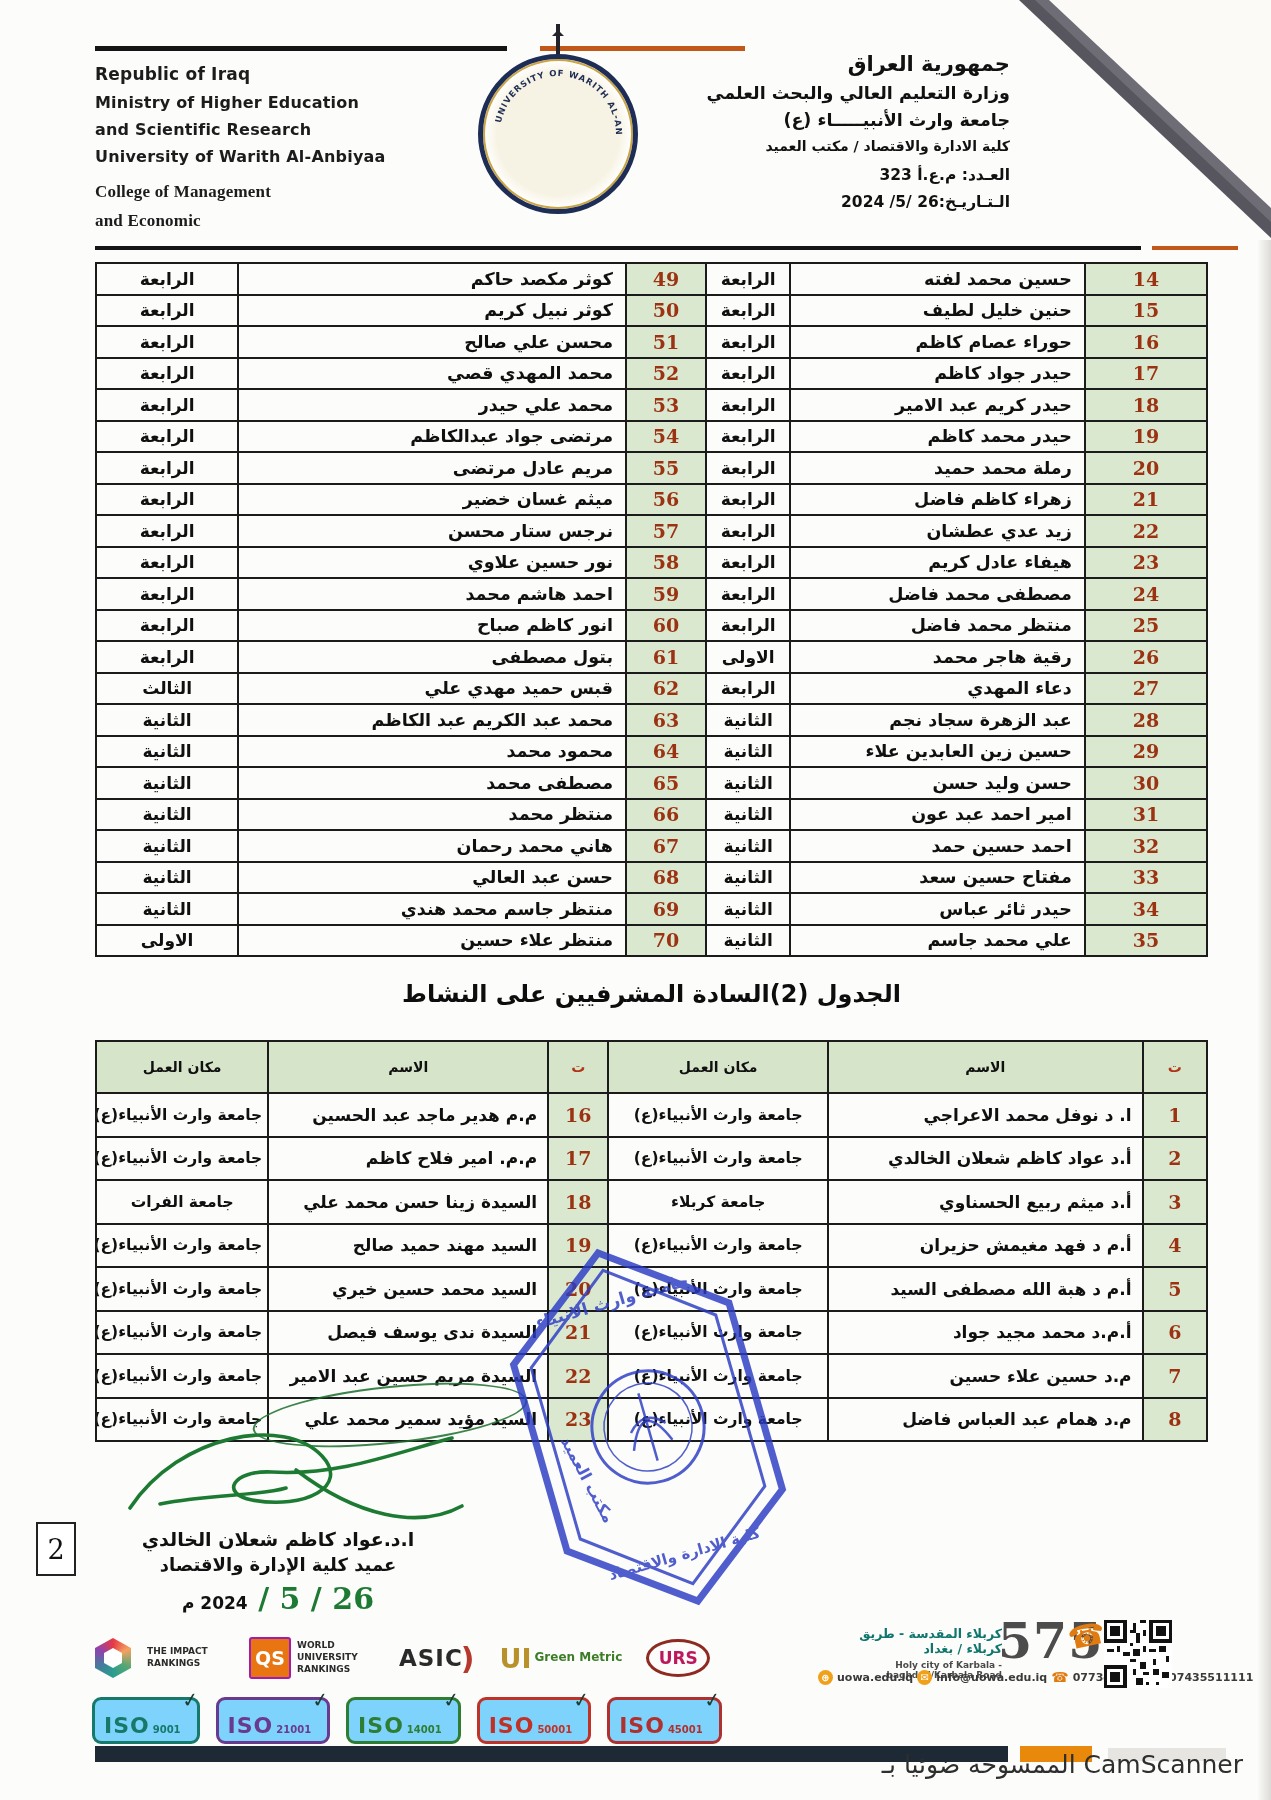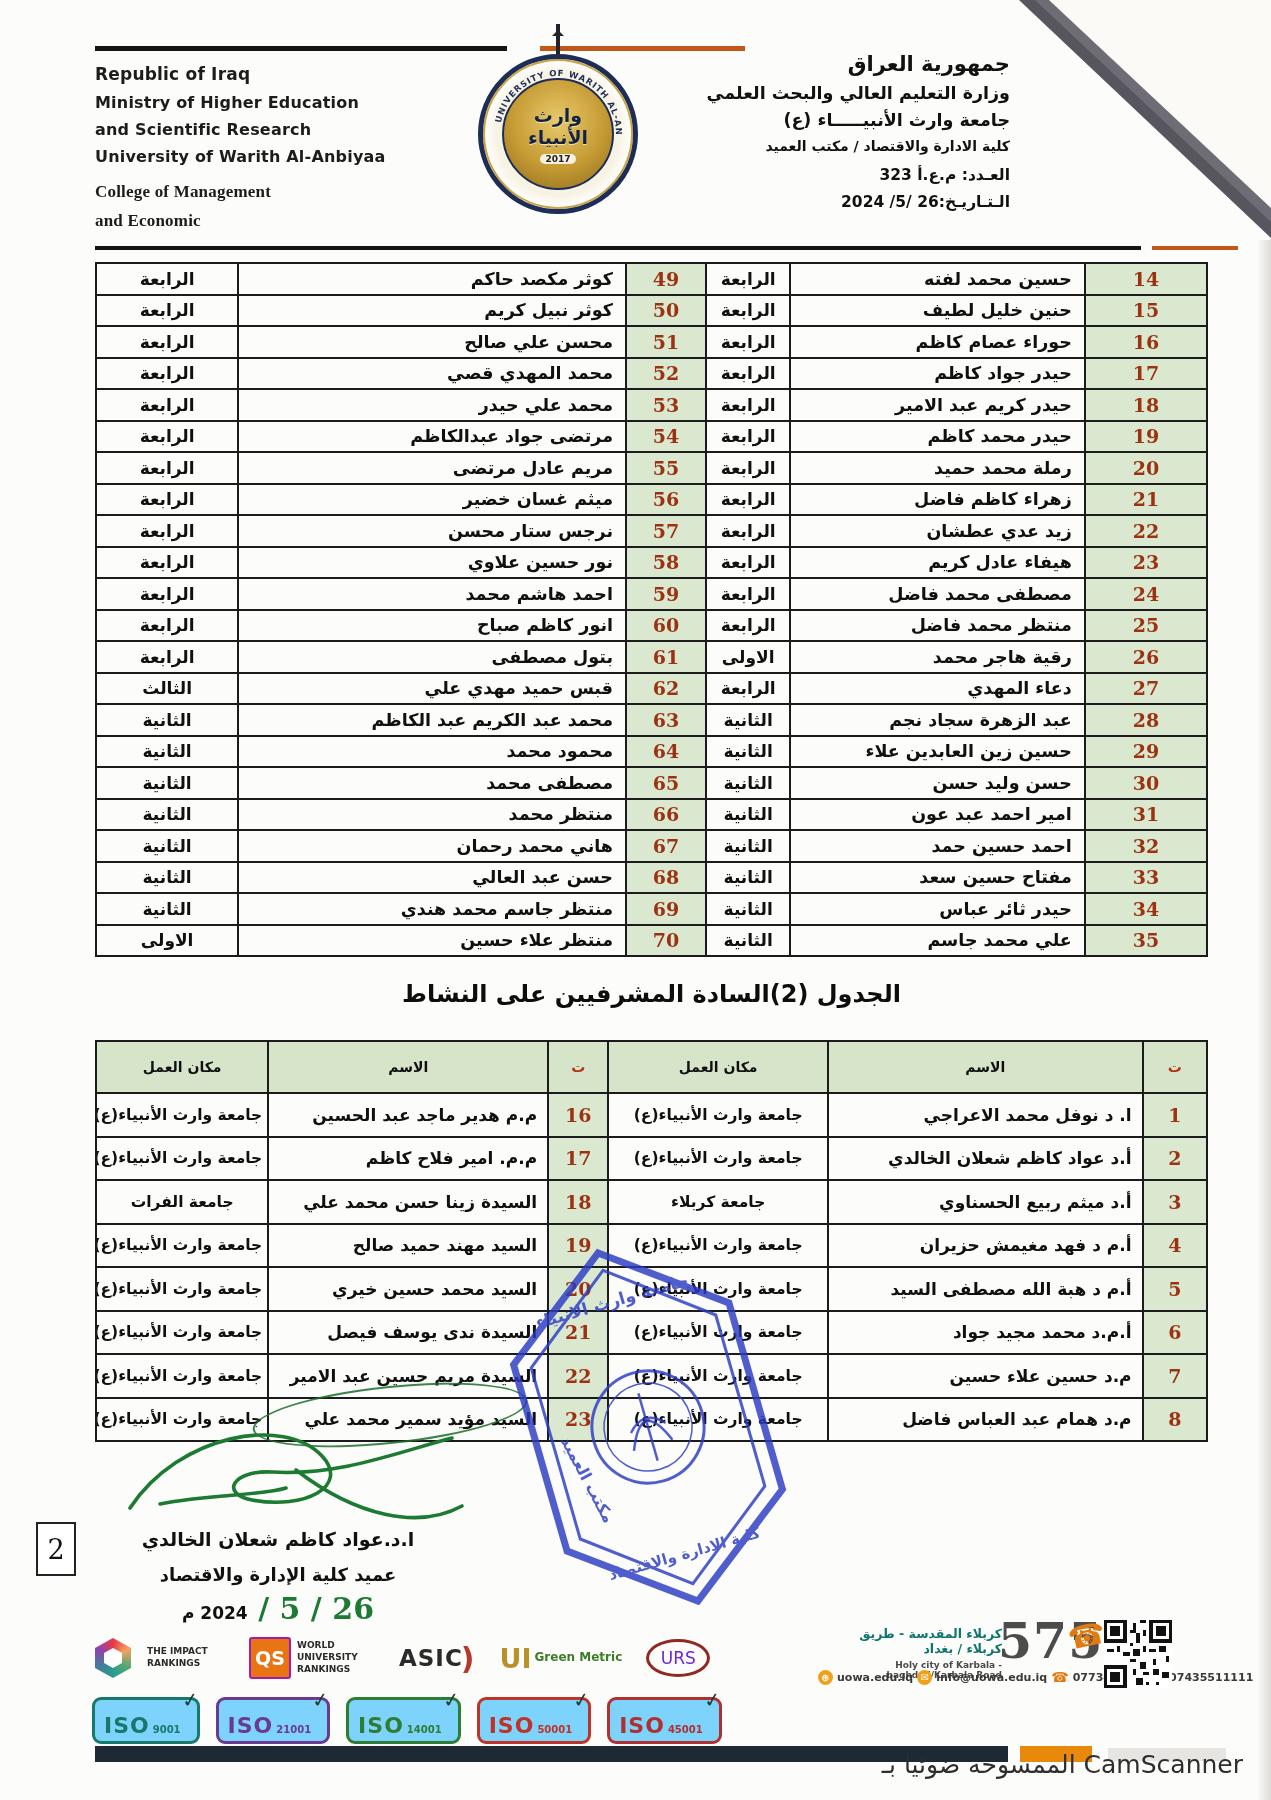--- a/index.html
+++ b/index.html
@@ -46,41 +46,41 @@
 .t2{position:absolute;left:95px;top:1040px;width:1113px;direction:rtl;font-size:17px;font-weight:bold;color:#101010}
 .t2 td{border:2px solid #1b1b1b;padding:0 5px;overflow:hidden;white-space:nowrap}
 .t2 thead td{background:#d6e4c9;height:52px;text-align:center;font-size:14px}
 .t2 thead td.hnum{color:#b23418}
 .t2 tbody tr{height:43.5px}
 .t2 td.name{text-align:right;padding-right:10px}
 .t2 td.work{text-align:center;font-size:15.5px}
 
 .sig-block{position:absolute;left:88px;top:1528px;width:380px;text-align:center;direction:rtl;font-weight:bold;color:#111}
 .sig-block .sname{font-size:19px}
-.sig-block .stitle{font-size:18px;margin-top:14px}
+.sig-block .stitle{font-size:18px;margin-top:4px}
 .sig-block .sdate{font-size:17px;margin-top:6px}
 .sig-block .hand{color:#1d7a33;font-size:30px;font-family:"DejaVu Serif",serif;letter-spacing:2px}
 .sig-svg{position:absolute;left:100px;top:1408px;pointer-events:none}
 .annot{position:absolute;left:252px;top:1386px;width:276px;height:58px;border:2.5px solid rgba(27,110,43,.85);border-radius:50%;transform:rotate(-6deg)}
 
 .pagenum{position:absolute;left:36px;top:1522px;width:40px;height:54px;border:2.5px solid #222;background:#fff;display:flex;align-items:center;justify-content:center;font-size:27px;font-family:"DejaVu Serif",serif;color:#111}
 
 .stamp{position:absolute;left:508px;top:1232px;opacity:.82}
 
 .rank-row{position:absolute;left:95px;top:1637px;display:flex;align-items:center;gap:24px}
 .hexlogo{width:36px;height:40px;clip-path:polygon(50% 0,100% 25%,100% 75%,50% 100%,0 75%,0 25%);background:conic-gradient(#e63946,#f4a261,#57a773,#2a9d8f,#457b9d,#8e44ad,#e63946);display:flex;align-items:center;justify-content:center}
 .hexlogo i{width:18px;height:20px;clip-path:polygon(50% 0,100% 25%,100% 75%,50% 100%,0 75%,0 25%);background:#fff}
 .ranktxt{font-size:9px;font-weight:bold;color:#2b2b2b;width:78px;line-height:1.3}
 .qsbox{width:42px;height:42px;background:#e87511;border:2px solid #a21caf;display:flex;align-items:center;justify-content:center;color:#fff;font-weight:bold;font-size:19px;border-radius:3px}
 .asic{font-size:23px;font-weight:bold;color:#2a2a2a;letter-spacing:1px;display:flex;align-items:center}
 .asic b{color:#b6372b;font-size:30px;font-weight:bold;margin-left:-2px}
 .ui{display:flex;align-items:center;gap:3px}
 .ui .uitxt{font-size:27px;font-weight:bold;color:#b8912b}
 .ui .gm{font-size:12px;font-weight:bold;color:#3c7d28;line-height:1.1}
-.urs{border:3.5px solid #8e2a22;border-radius:50%;width:64px;height:38px;display:flex;align-items:center;justify-content:center;color:#6d28d9;font-weight:normal;font-size:17px}
+.urs{border:3.5px solid #8e2a22;border-radius:50%;width:64px;height:38px;display:flex;align-items:center;justify-content:center;color:#be185d;font-weight:bold;font-size:17px}
 .iso-row{position:absolute;left:92px;top:1697px;display:flex;gap:16px}
 .iso{position:relative;display:inline-flex;align-items:baseline;border:3.5px solid;border-radius:9px;padding:13px 16px 3px 9px;background:#7dd3fc}
 .iso b{font-size:22px;letter-spacing:1px}
 .iso i{font-size:10px;font-weight:bold;font-style:normal;margin-left:3px}
 .iso u{position:absolute;right:-2px;top:-12px;text-decoration:none;font-size:20px;font-weight:bold;color:#1d3a2a;transform:rotate(-8deg)}
 .bar-navy{position:absolute;left:95px;top:1746px;width:913px;height:16px;background:#1d2a36}
 .bar-orange{position:absolute;left:1020px;top:1746px;width:72px;height:16px;background:#e8890c}
 .ghost{position:absolute;left:1108px;top:1748px;width:118px;height:13px;background:#e6e5e1}
 .addr{position:absolute;left:820px;top:1626px;width:182px;text-align:right;direction:rtl}
 .addr .ar{font-size:12.5px;font-weight:bold;color:#0f766e}
@@ -121,24 +121,20 @@
     <div class="spike"></div>
     <div class="ring"></div>
     <svg width="160" height="160" viewBox="0 0 160 160">
       <defs>
           <path id="arc" d="M 22 80 A 58 58 0 0 1 138 80"></path>
         </defs>
       <text font-size="8.5" font-weight="bold" fill="#1e2d55" letter-spacing="1">
         <textPath href="#arc" startOffset="6%">UNIVERSITY OF WARITH AL-ANBIYAA</textPath>
       </text>
     </svg>
-    <div class="inner" style="position:absolute;left:24px;top:52px">
-      <div class="callig">وارث الأنبياء</div>
-      <div class="year">2017</div>
-    </div>
   </div>
 
   <div class="ar-head">
     <div class="a1">جمهورية العراق</div>
     <div class="a2">وزارة التعليم العالي والبحث العلمي</div>
     <div class="a3">جامعة وارث الأنبيـــــاء (ع)</div>
     <div class="a4">كلية الادارة والاقتصاد / مكتب العميد</div>
     <div class="a5">العـدد: م.ع.أ 323</div>
     <div class="a6">الـتـاريـخ:26 /5/ 2024</div>
   </div>

